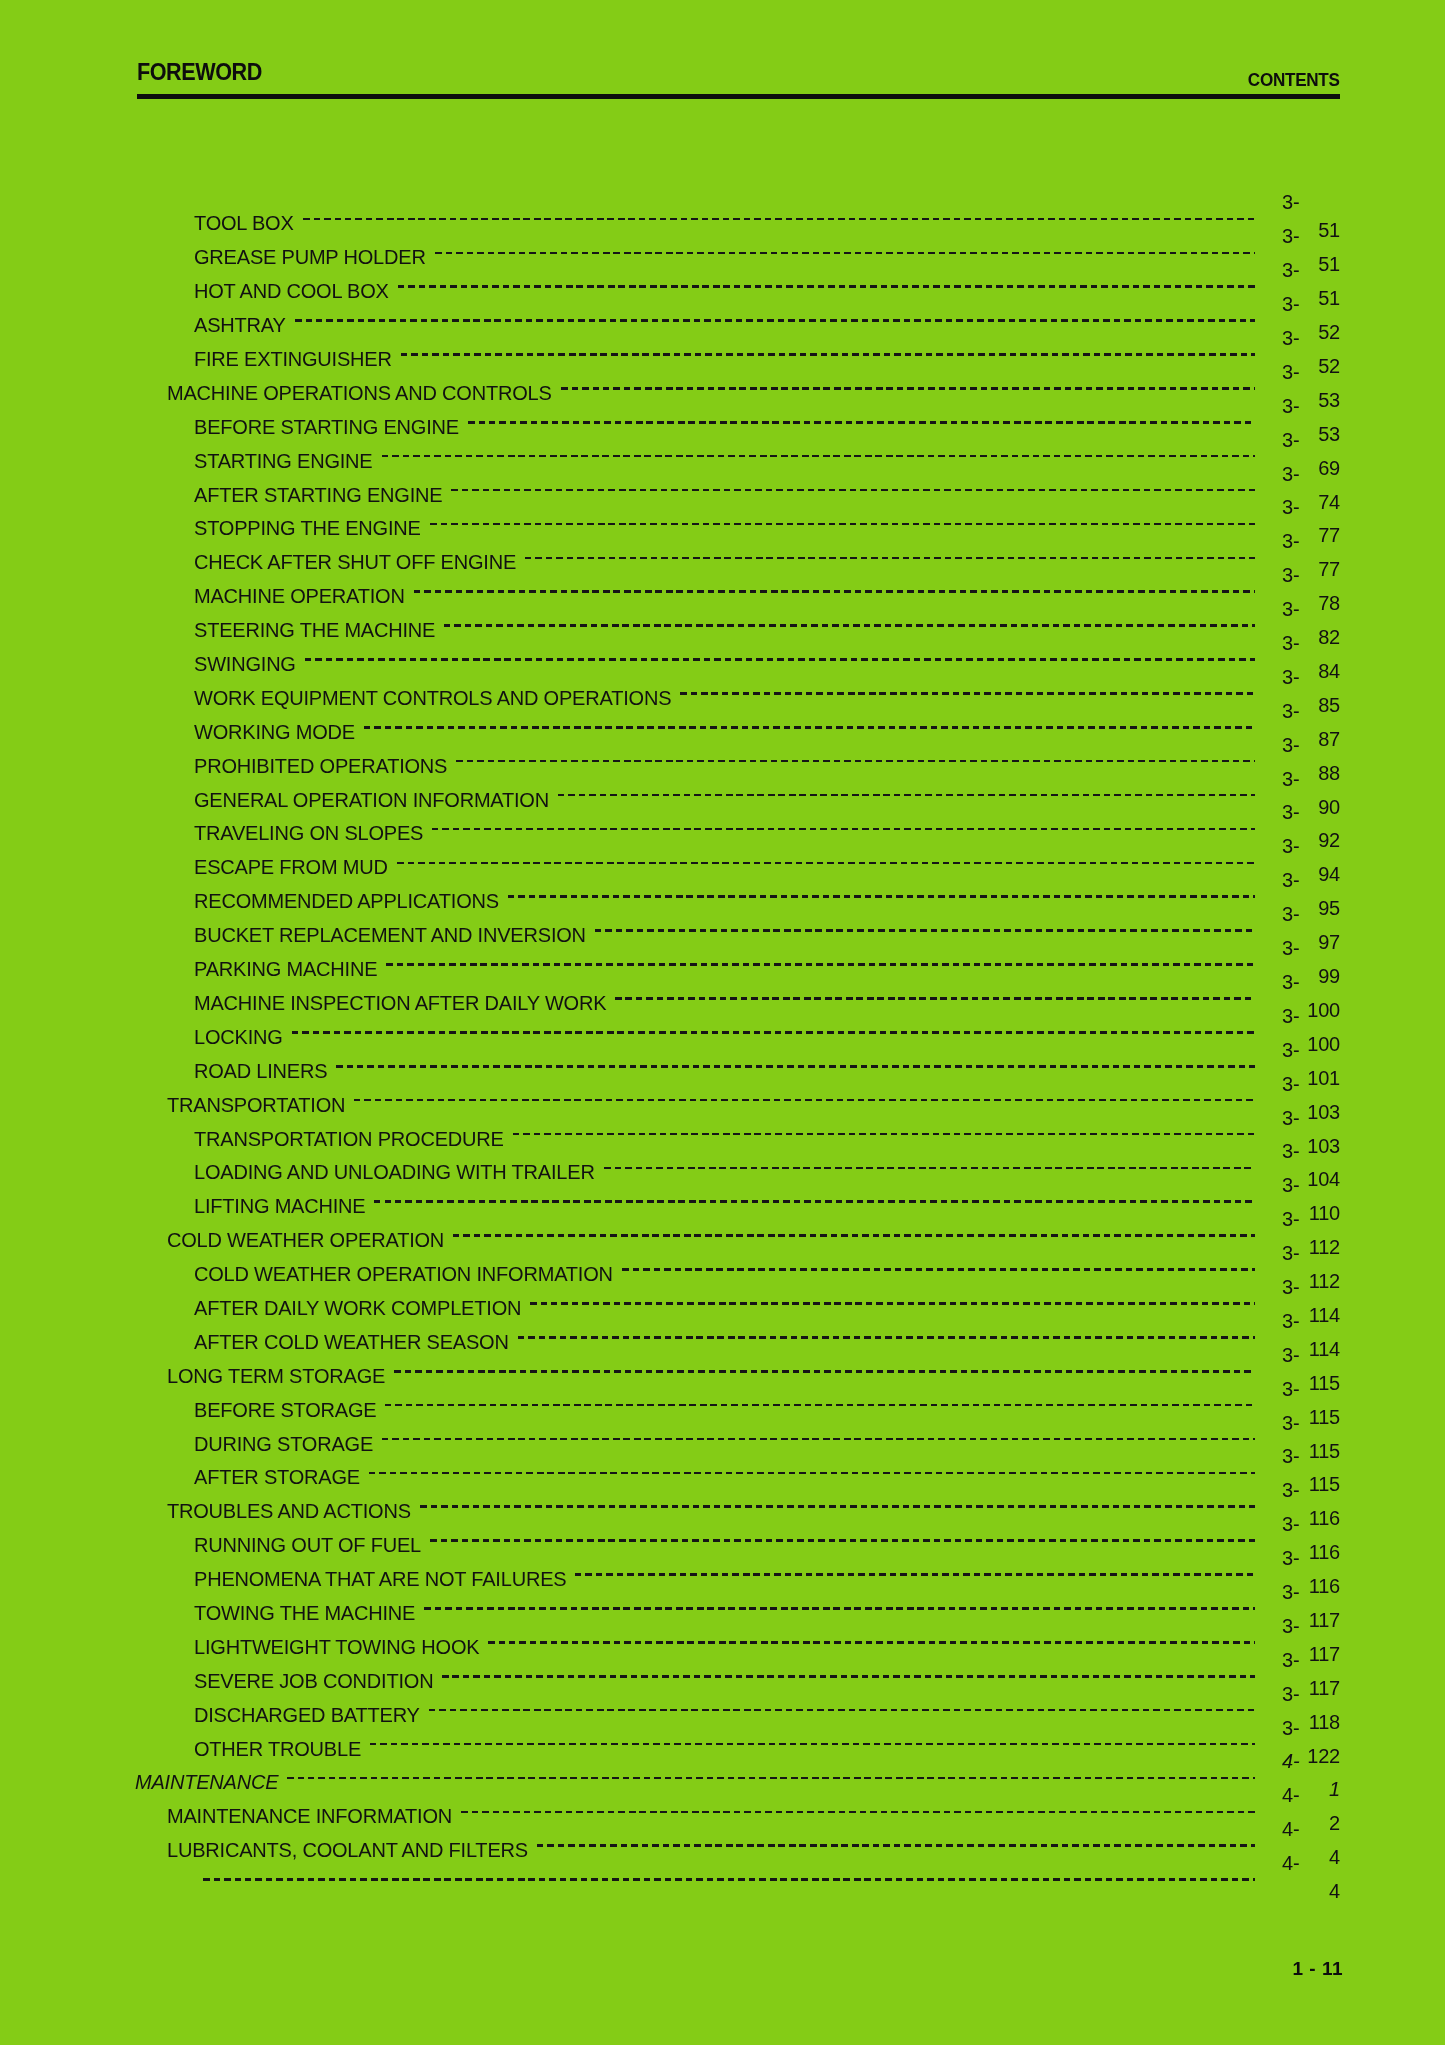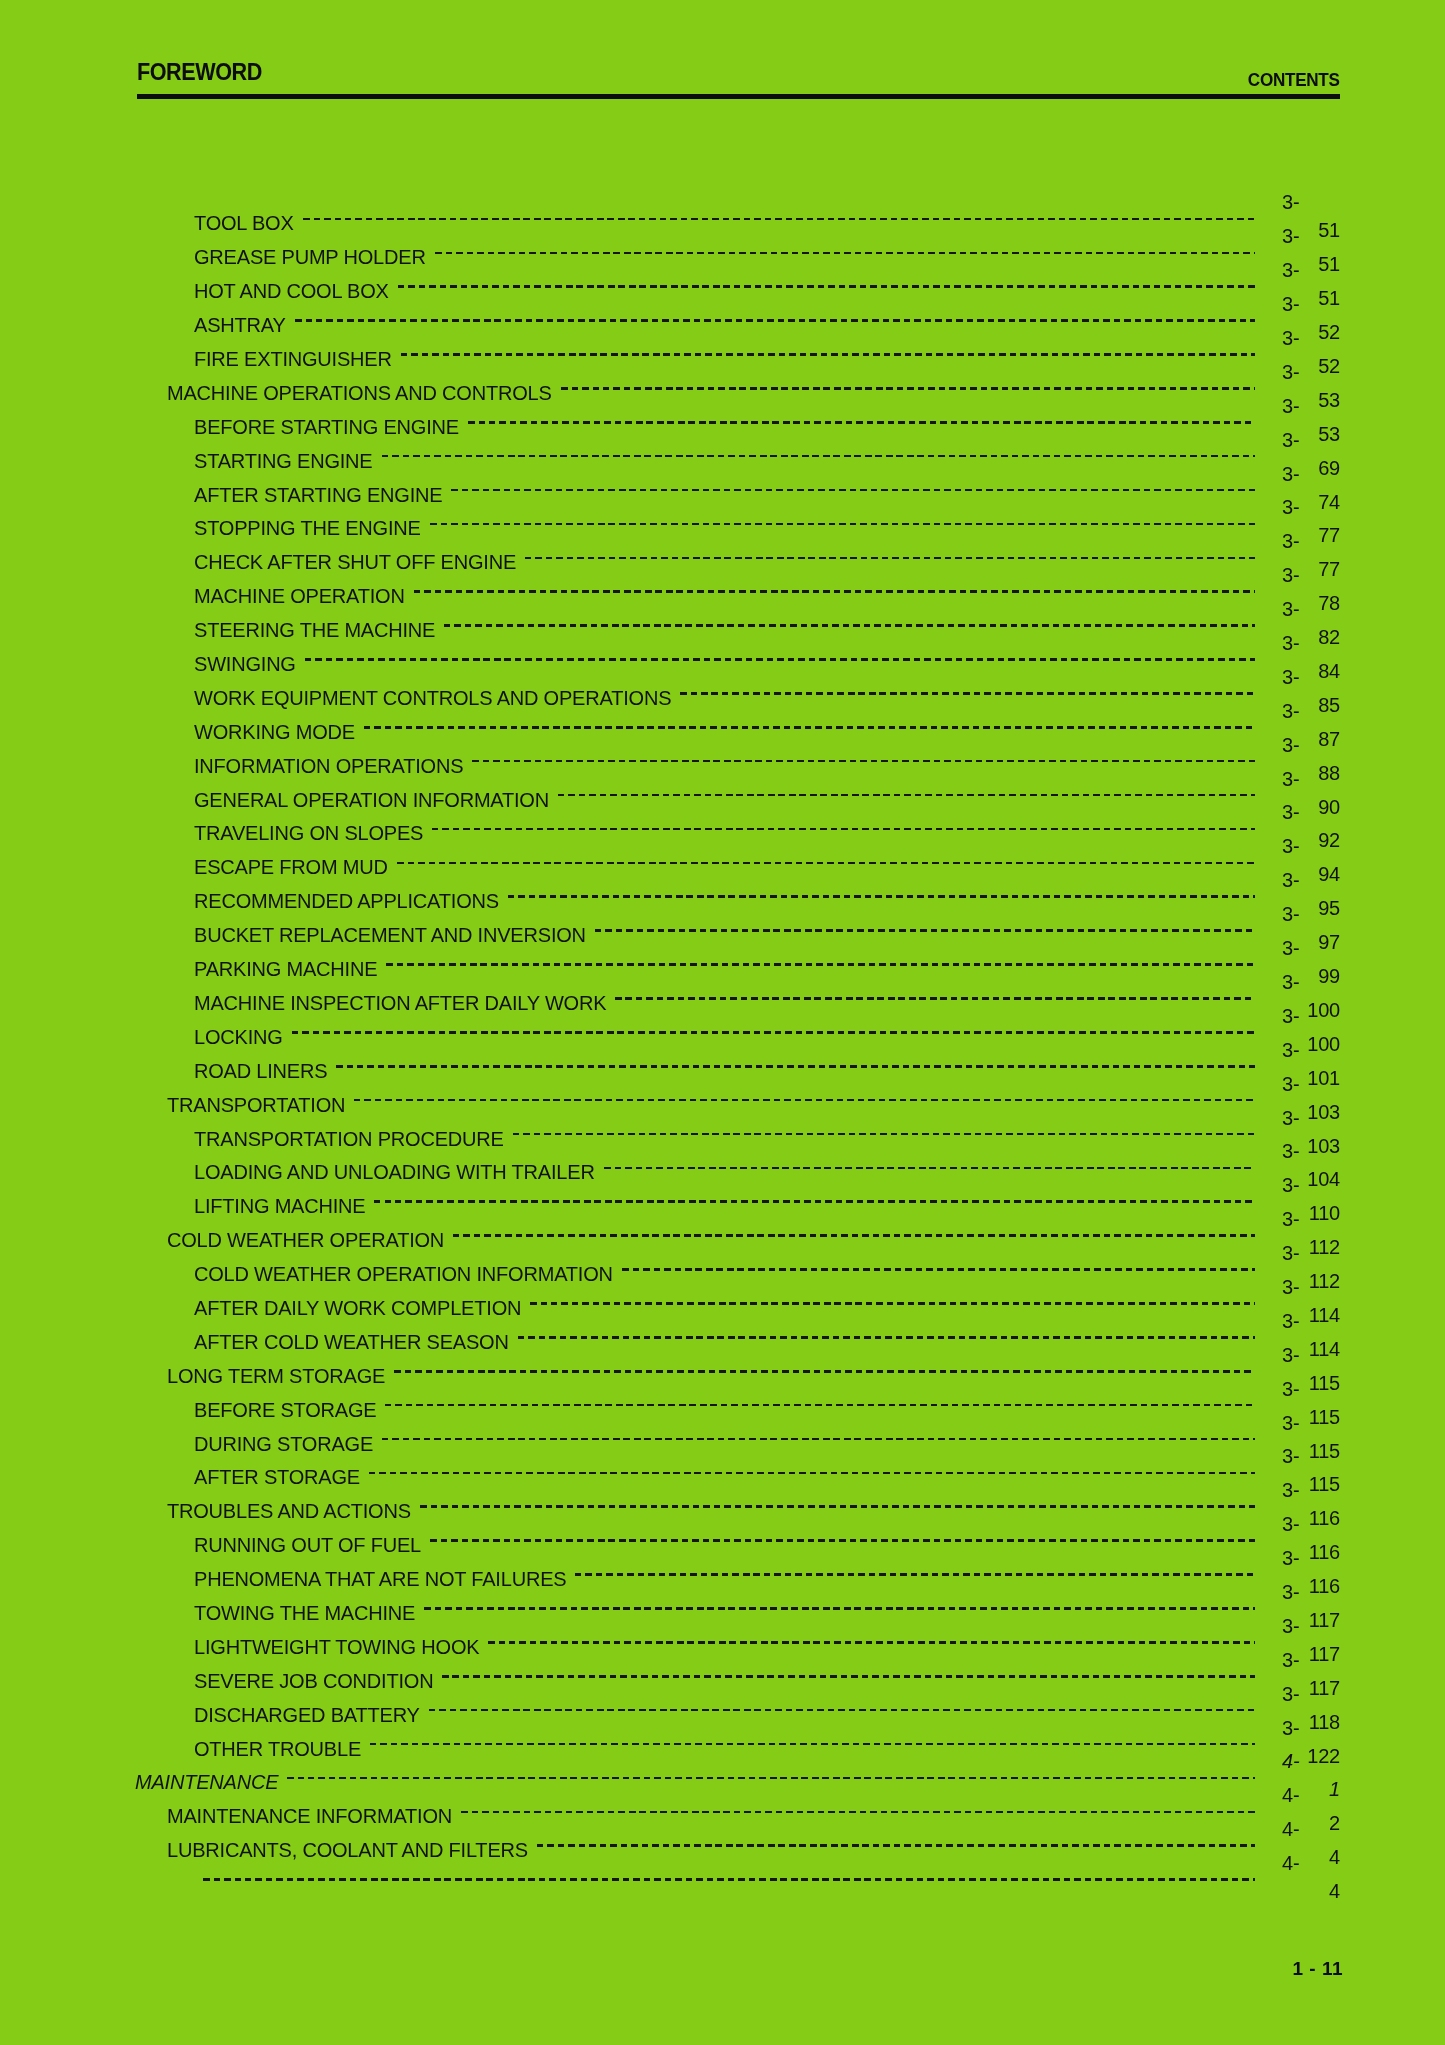--- a/index.html
+++ b/index.html
@@ -218,21 +218,21 @@
       </div>
       <div class="row lvl2">
         <span class="label">WORKING MODE</span>
         <span class="leader"></span>
         <span class="pageref">
           <span class="chap">3-</span>
           <span class="num">87</span>
         </span>
       </div>
       <div class="row lvl2">
-        <span class="label">INFORMATION OPERATIONS</span>
+        <span class="label">PROHIBITED OPERATIONS</span>
         <span class="leader"></span>
         <span class="pageref">
           <span class="chap">3-</span>
           <span class="num">88</span>
         </span>
       </div>
       <div class="row lvl2">
         <span class="label">GENERAL OPERATION INFORMATION</span>
         <span class="leader"></span>
         <span class="pageref">

